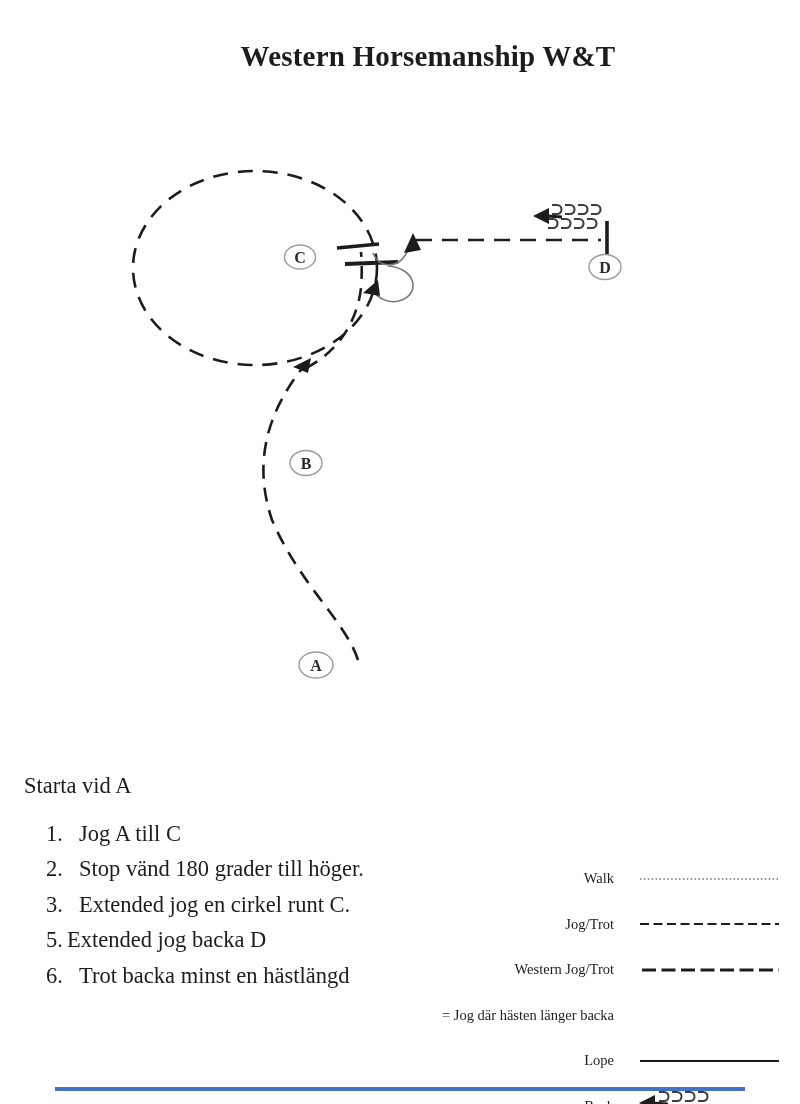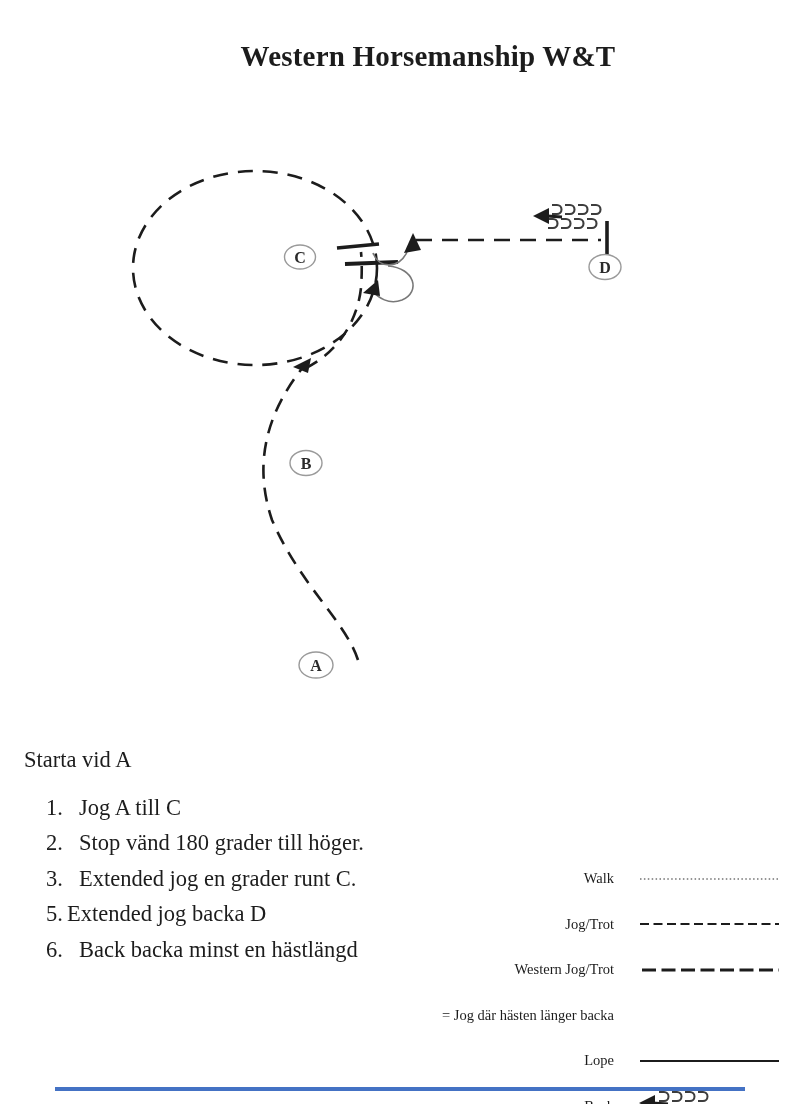--- a/index.html
+++ b/index.html
@@ -7,21 +7,21 @@
     width:800px;height:1104px;position:relative;background:#ffffff;
     font-family:"Liberation Serif","DejaVu Serif",serif;color:#1c1c1c;overflow:hidden;
   }
   .title{
     position:absolute;top:40px;left:0;right:0;text-align:center;
     transform:translateX(28px);
     font-size:29px;font-weight:bold;letter-spacing:0.2px;
   }
   .diagram-svg{position:absolute;top:0;left:0;}
   
-  .instructions{position:absolute;left:24px;top:742px;font-size:22.5px;line-height:35.5px;}
+  .instructions{position:absolute;left:24px;top:768px;font-size:22.5px;line-height:35.5px;}
   .intro{white-space:nowrap;}
   .steps{margin-top:12px;}
   .step{white-space:nowrap;}
   .step .num{display:inline-block;min-width:24px;margin-left:22px;text-align:left;}
   .step .txt{margin-left:9px;}
   .step:nth-child(4) .num,.step:nth-child(6) .num{min-width:20px;}
   .step:nth-child(4) .txt,.step:nth-child(6) .txt{margin-left:1px;}
   
   .legend{position:absolute;top:868px;right:12px;display:grid;
     grid-template-columns:1fr 150px;column-gap:7px;row-gap:0;
@@ -95,27 +95,27 @@
 <div class="instructions">
   <div class="intro">Starta vid A</div>
   <div class="steps">
     <div class="step">
       <span class="num">1.</span><span class="txt">Jog A till C</span>
     </div>
     <div class="step">
       <span class="num">2.</span><span class="txt">Stop vänd 180 grader till höger.</span>
     </div>
     <div class="step">
-      <span class="num">3.</span><span class="txt">Extended jog en grader runt C.</span>
+      <span class="num">3.</span><span class="txt">Extended jog en cirkel runt C.</span>
     </div>
     <div class="step">
       <span class="num">5.</span><span class="txt">Extended jog backa D</span>
     </div>
     <div class="step">
-      <span class="num">6.</span><span class="txt">Back backa minst en hästlängd</span>
+      <span class="num">6.</span><span class="txt">Trot backa minst en hästlängd</span>
     </div>
   </div>
 </div>
 
 <div class="legend">
   <div class="lbl">Walk</div>
   <div class="sym">
     <svg width="143" height="8">
         <line x1="2" y1="4" x2="141" y2="4" stroke="#2d2d2d" stroke-width="1.2" stroke-dasharray="1.5 2.4"></line>
       </svg>

